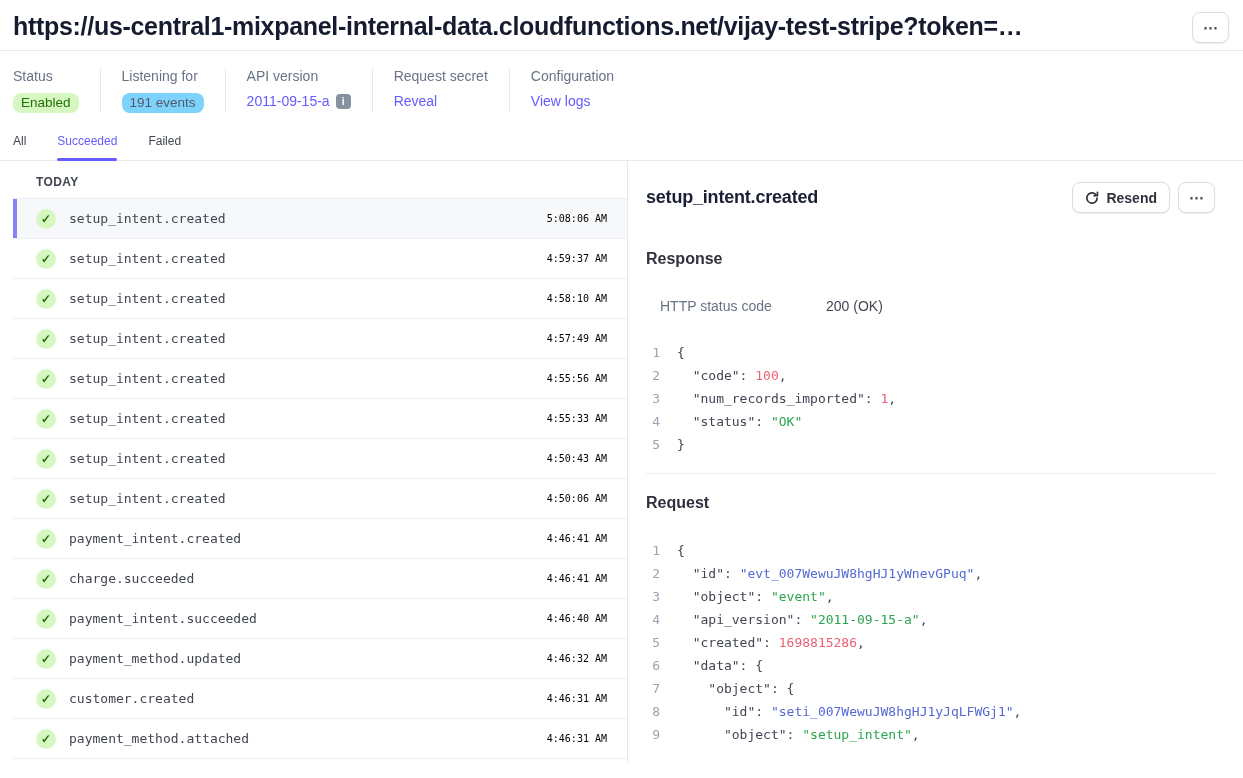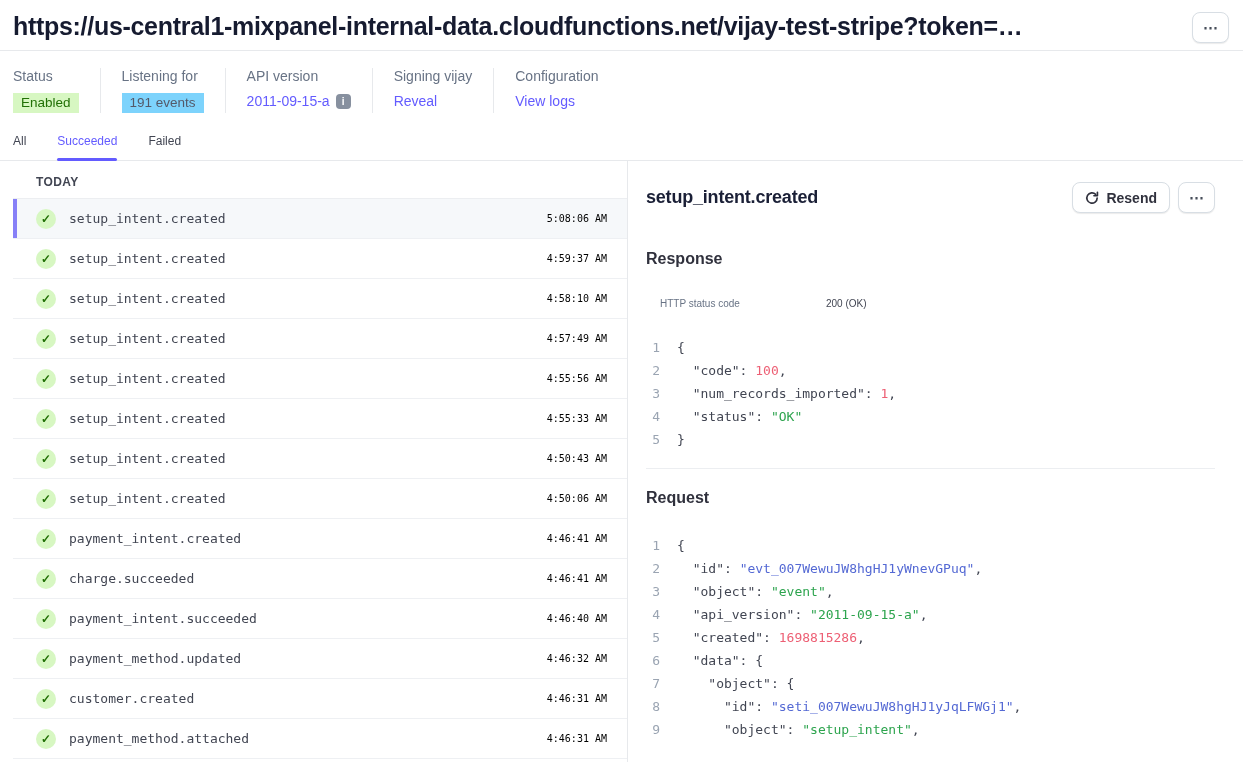--- a/index.html
+++ b/index.html
@@ -17,21 +17,21 @@
     justify-content: center; color: #474e5a; font-size: 15px; font-weight: 700; cursor: pointer;
     flex-shrink: 0; margin-left: 16px; }
   .header-divider { border-bottom: 1px solid #e7e9ec; margin-top: 7px; }
 
   
   .meta-bar { display: flex; padding: 17px 13px 0 13px; }
   .meta-col { padding-right: 21px; }
   .meta-col + .meta-col { border-left: 1px solid #e7e9ec; padding-left: 21px; }
   .meta-label { font-size: 14px; color: #687385; }
   .meta-value { margin-top: 9px; font-size: 14px; display: flex; align-items: center; gap: 6px; }
-  .badge { display: inline-block; border-radius: 0; padding: 2px 8px 3px; font-size: 13.5px; }
+  .badge { display: inline-block; border-radius: 8px; padding: 2px 8px 3px; font-size: 13.5px; }
   .badge.green { background: #d7f7c2; color: #217005; }
   .badge.gray  { background: #7dd3fc; color: #545969; }
   .link { color: #635bff; text-decoration: none; cursor: pointer; }
   .info-chip { width: 15px; height: 15px; border-radius: 4px; background: #87909f; color: #fff;
     font-size: 10px; font-weight: 700; display: inline-flex; align-items: center; justify-content: center; }
 
   
   .tabs { display: flex; gap: 31px; padding: 0 13px; margin-top: 21px;
     border-bottom: 1px solid #e7e9ec; }
   .tab { font-size: 12px; color: #414552; padding-bottom: 12px; position: relative; cursor: pointer; }
@@ -58,21 +58,21 @@
   
   .detail { flex: 1; padding: 21px 28px 0 18px; overflow: hidden; }
   .detail-header { display: flex; align-items: center; justify-content: space-between; }
   .detail-title { font-size: 18px; font-weight: 700; color: #1a1f36; letter-spacing: -0.2px; }
   .actions { display: flex; gap: 8px; margin-left: 45px; }
   .btn { display: inline-flex; align-items: center; gap: 7px; background: #fff;
     border: 1px solid #d8dee4; border-radius: 8px; height: 31px; padding: 0 12px; font-size: 14px;
     font-weight: 600; color: #30313d; box-shadow: 0 1px 1px rgba(0,0,0,.08); cursor: pointer; }
   .section-heading { font-size: 16px; font-weight: 700; color: #30313d; }
   .heading-response { margin-top: 37px; }
-  .status-row { display: flex; margin-top: 30px; padding-left: 14px; font-size: 10px; }
+  .status-row { display: flex; margin-top: 30px; padding-left: 14px; font-size: 14px; }
   .status-label { color: #687385; width: 166px; flex-shrink: 0; }
   .status-value { color: #414552; }
   .code { margin-top: 27px; font-size: 13px; line-height: 23px; }
   .code-line { display: flex; white-space: pre; }
   .ln { width: 14px; text-align: right; color: #9aa4b2; flex-shrink: 0; }
   .lc { margin-left: 17px; color: #414552; }
   .c-pln { color: #414552; }
   .c-num { color: #ed5f74; }
   .c-str { color: #2da44e; }
   .c-id  { color: #5469d4; }
@@ -104,21 +104,21 @@
       </div>
     </div>
     <div class="meta-col">
       <div class="meta-label">API version</div>
       <div class="meta-value">
         <span class="link">2011-09-15-a</span>
         <span class="info-chip">i</span>
       </div>
     </div>
     <div class="meta-col">
-      <div class="meta-label">Signing vijay</div>
+      <div class="meta-label">Request secret</div>
       <div class="meta-value">
         <span class="link">Reveal</span>
       </div>
     </div>
     <div class="meta-col">
       <div class="meta-label">Configuration</div>
       <div class="meta-value">
         <span class="link">View logs</span>
       </div>
     </div>

